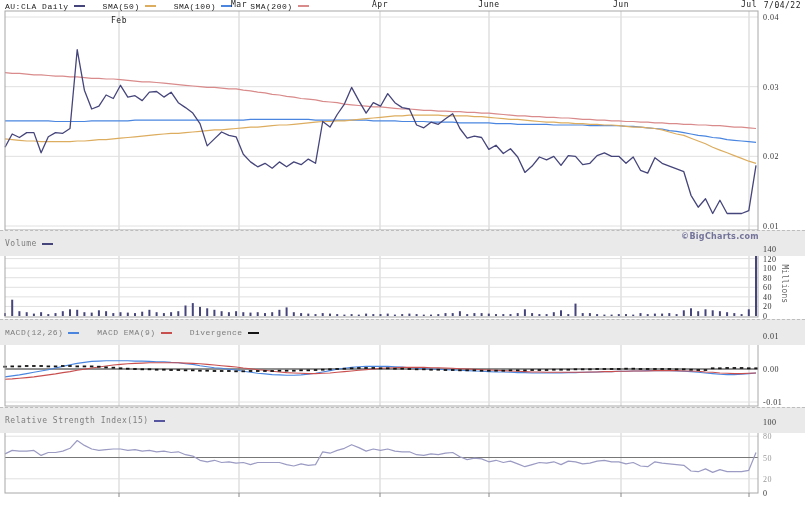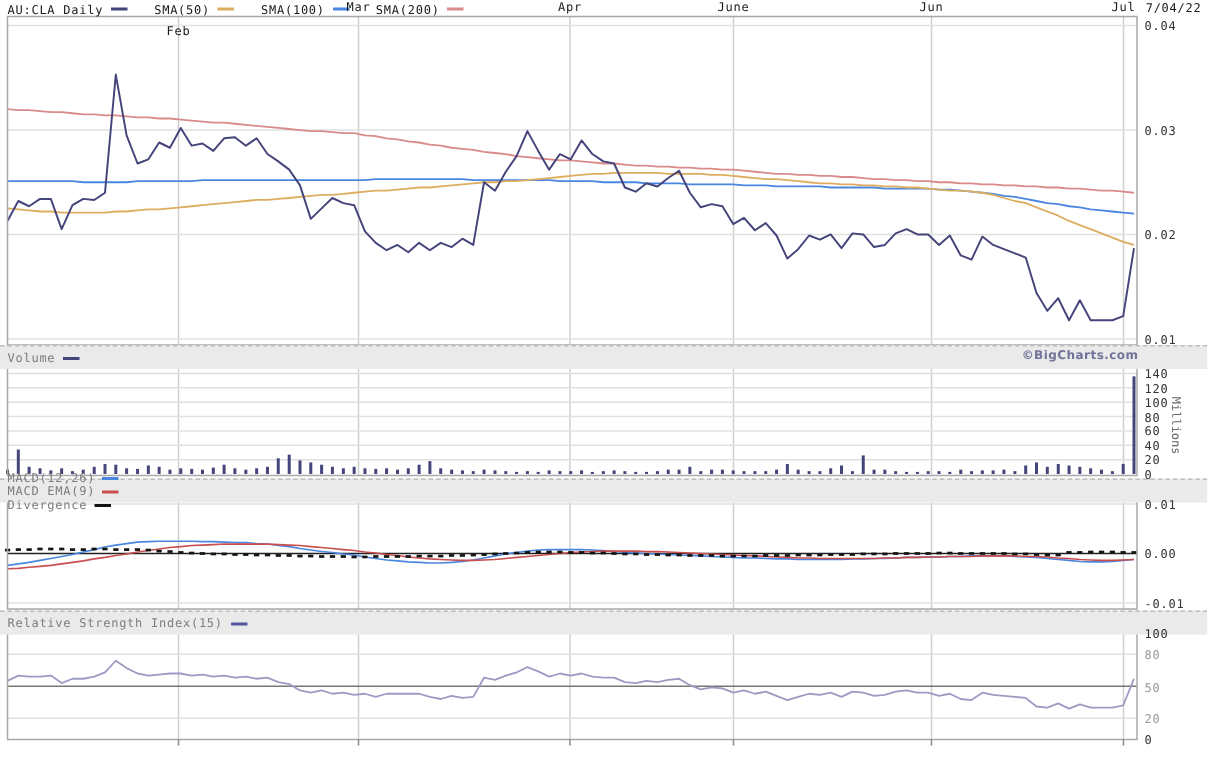--- a/index.html
+++ b/index.html
@@ -2,26 +2,26 @@
 <html><head>
 <meta charset="utf-8">
 <style>
   html,body{margin:0;padding:0;background:#ffffff;}
   .chart-wrap{
     position:relative;width:805px;height:505px;background:#ffffff;overflow:hidden;
     font-family:"DejaVu Sans Mono","Liberation Mono",monospace;
   }
   svg.canvas{position:absolute;left:0;top:0;}
   .main-legend{position:absolute;left:5px;top:1px;height:10px;display:flex;align-items:center;font-size:8px;color:#1a1a1a;letter-spacing:0.5px;white-space:nowrap;}
-  .legend-item{display:flex;align-items:center;margin-right:18px;}
+  .legend-item{display:flex;align-items:center;margin-right:18px;font-family:Liberation Mono, monospace;}
   .legend-dash{display:inline-block;width:11px;height:2px;margin-left:5px;}
   .date-label{position:absolute;right:4px;top:1px;font-size:8px;color:#1a1a1a;letter-spacing:0.5px;}
-  .panel-header{position:absolute;left:0;width:805px;height:16px;background:#eaeaea;border-top:1px dashed #bdbdbd;display:flex;align-items:center;font-size:8px;color:#7d7d7d;letter-spacing:0.5px;padding-left:5px;box-sizing:border-box;}
+  .panel-header{position:absolute;left:0;width:805px;height:26px;background:#eaeaea;border-top:1px dashed #bdbdbd;display:flex;align-items:center;font-size:8px;color:#7d7d7d;letter-spacing:0.5px;padding-left:5px;box-sizing:border-box;}
   .watermark{position:absolute;right:46px;top:232px;font-size:8px;font-weight:bold;color:#73739a;font-family:"DejaVu Sans","Liberation Sans",sans-serif;letter-spacing:0.3px;}
-  .ylab{position:absolute;left:763px;font-size:8px;color:#333;letter-spacing:0.5px;white-space:nowrap;}
+  .ylab{position:absolute;left:763px;font-size:8px;color:#333;letter-spacing:0.5px;white-space:nowrap;font-family:Liberation Serif, serif;}
   .ylab.gray{color:#999;}
   .unit-label{position:absolute;left:778px;top:266px;width:12px;font-size:8px;color:#666;transform:rotate(90deg);transform-origin:center;white-space:nowrap;}
   .xlab{position:absolute;top:495px;width:34px;margin-left:-17px;text-align:center;font-size:8px;color:#1a1a1a;letter-spacing:0.5px;}
 </style>
 </head>
 <body>
 
 <div class="chart-wrap">
 
   <svg class="canvas" id="canvas" width="805" height="505">
@@ -319,21 +319,21 @@
   <div class="date-label">7/04/22</div>
 
   <div class="panel-header" style="top:230px;">
     <span>Volume</span>
     <span class="legend-dash" id="volume-dash" style="background: rgb(69, 69, 123);"></span>
   </div>
 
   <div class="watermark">©BigCharts.com</div>
 
   <div class="panel-header" style="top:319px;">
-    <span id="macd-legend" style="display: inline-flex; flex-direction: column;">
+    <span id="macd-legend" style="display: inline-flex;">
         <span class="legend-item">
           <span>MACD(12,26)</span>
           <span class="legend-dash" style="background: rgb(74, 134, 224);"></span>
         </span>
         <span class="legend-item">
           <span>MACD EMA(9)</span>
           <span class="legend-dash" style="background: rgb(201, 79, 79);"></span>
         </span>
         <span class="legend-item">
           <span>Divergence</span>

